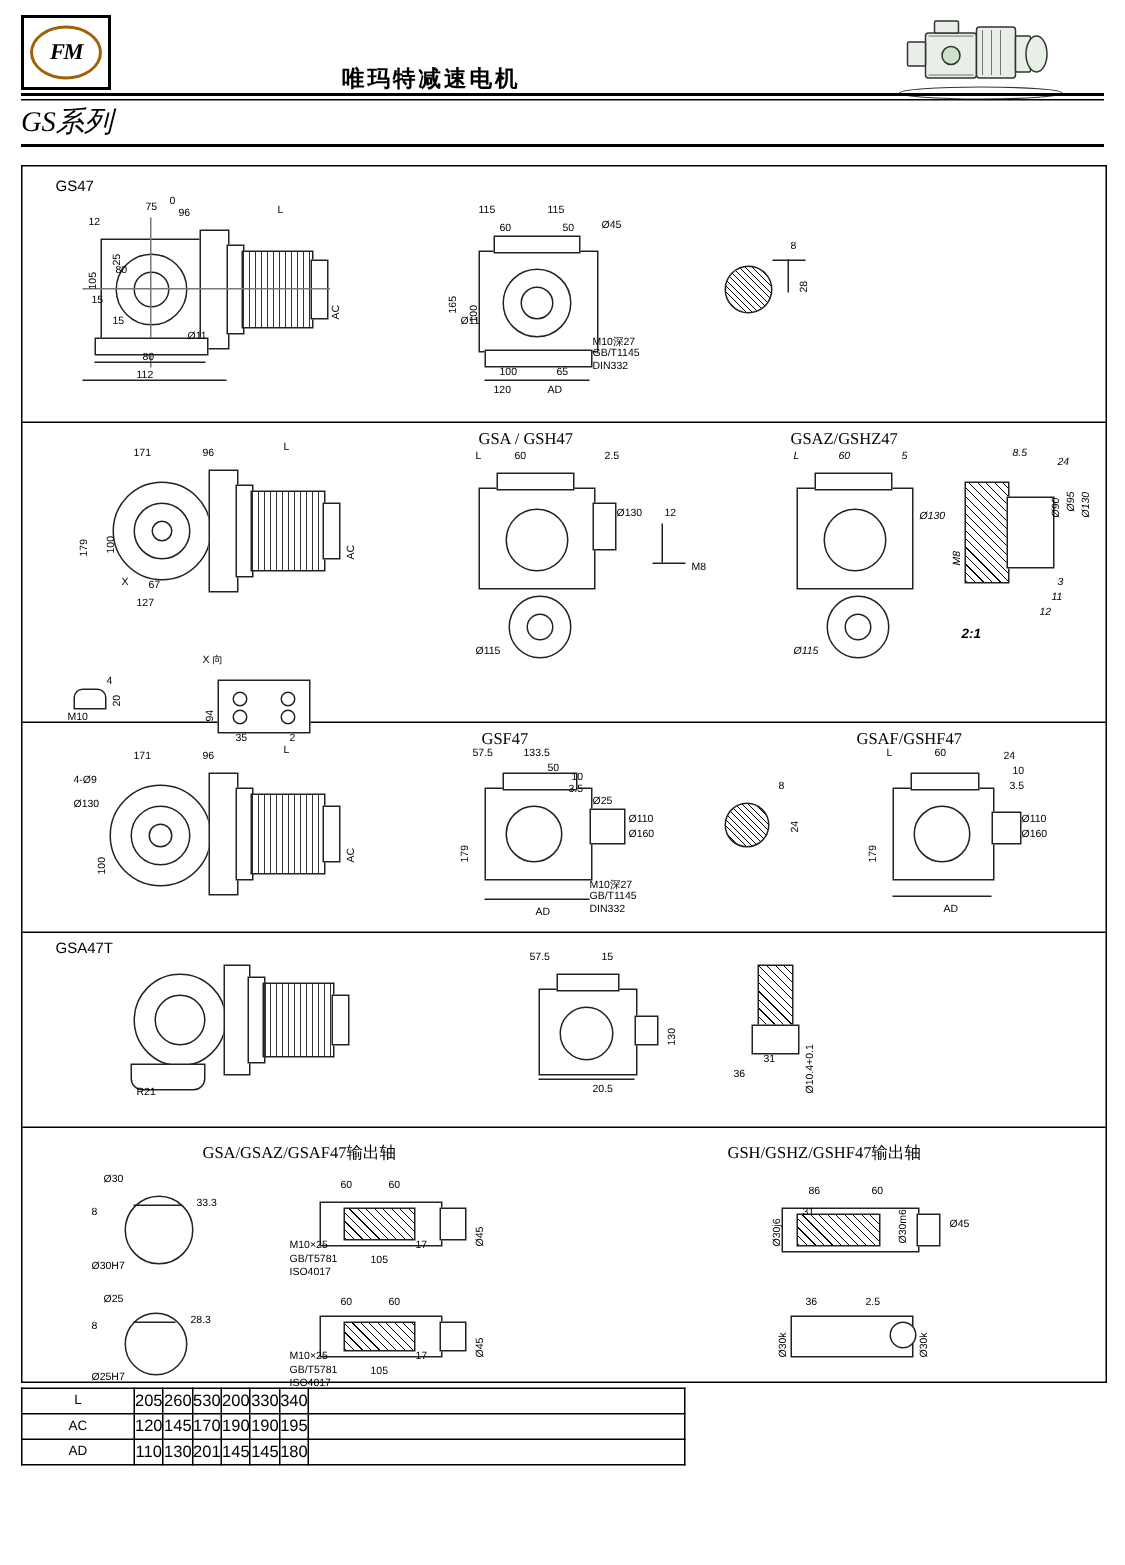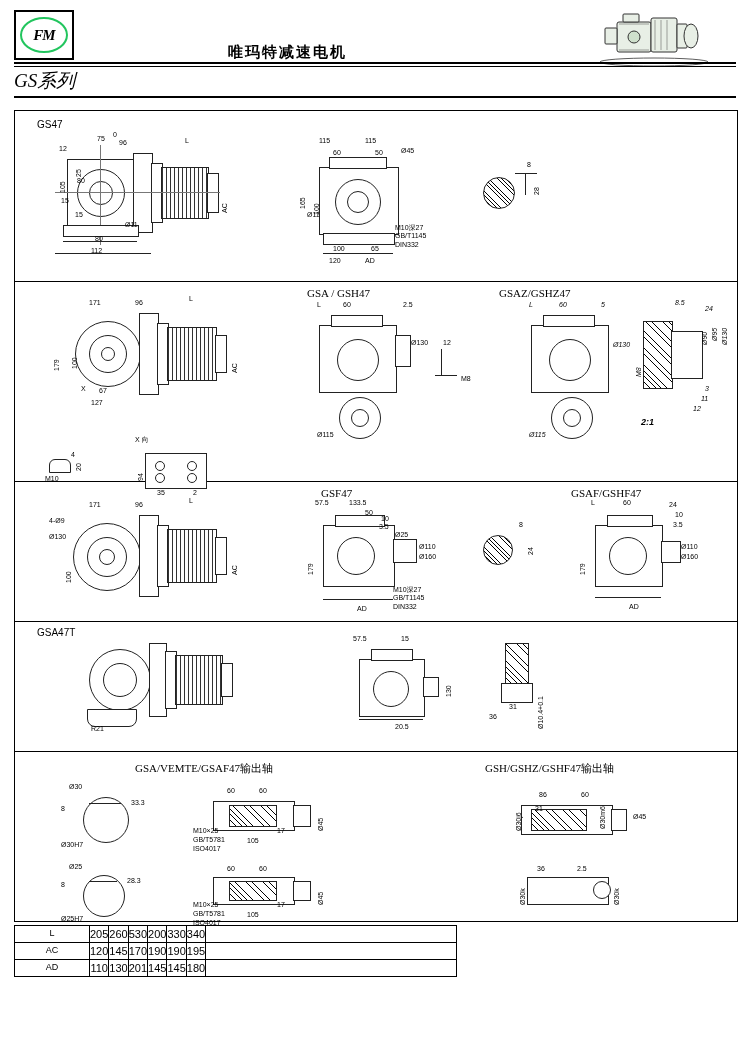--- a/index.html
+++ b/index.html
@@ -6,21 +6,21 @@
   body{
     width:750px;height:1043px;background:#ffffff;
     font-family:"Liberation Serif", serif;
     color:#000;position:relative;overflow:hidden;
   }
   .page{position:absolute;left:0;top:0;width:750px;height:1043px;}
 
   
   .header{position:absolute;left:14px;top:10px;width:722px;height:60px;}
   .logo-box{position:absolute;left:0;top:0;width:56px;height:46px;border:2px solid #000;display:flex;align-items:center;justify-content:center;}
-  .logo-ellipse{width:44px;height:32px;border:2px solid #22c55e;border-radius:50%;display:flex;align-items:center;justify-content:center;font-weight:bold;font-size:15px;letter-spacing:-1px;font-style:italic;}
+  .logo-ellipse{width:44px;height:32px;border:2px solid #a16207;border-radius:50%;display:flex;align-items:center;justify-content:center;font-weight:bold;font-size:15px;letter-spacing:-1px;font-style:italic;}
   .brand{position:absolute;left:72px;top:4px;font-family:"Liberation Serif", serif;font-size:33px;font-weight:bold;font-style:italic;letter-spacing:1px;}
   .brand-cn{position:absolute;left:214px;top:33px;font-family:"DejaVu Sans", sans-serif;font-size:15px;font-weight:bold;letter-spacing:2px;}
   .hdr-rule{position:absolute;left:0;top:52px;width:722px;height:0;border-top:2px solid #000;}
   .hdr-rule2{position:absolute;left:0;top:56px;width:722px;height:0;border-top:1px solid #000;}
   .series{position:absolute;left:14px;top:68px;font-size:19px;font-style:italic;font-family:"Liberation Serif", serif;}
   .series-rule{position:absolute;left:14px;top:96px;width:722px;border-top:2px solid #000;}
 
   
   .gear-pic{position:absolute;left:585px;top:2px;width:110px;height:50px;}
 
@@ -158,22 +158,22 @@
     </div>
 
     <div class="dw" style="left:460px;top:40px;width:80px;height:70px;">
       <div class="cir" style="left:8px;top:26px;width:30px;height:30px;background:repeating-linear-gradient(45deg,#000 0 0.5px,transparent 0.5px 3px);"></div>
       <div class="dim" style="left:52px;top:10px;">8</div>
       <div class="dimv" style="left:58px;top:44px;">28</div>
       <div class="ln" style="left:40px;top:22px;width:22px;"></div>
       <div class="lnv" style="left:50px;top:22px;height:22px;"></div>
     </div>
 
-    <div class="ttl" style="left:292px;top:176px;text-align:right;">GSA / GSH47</div>
-    <div class="ttl" style="left:484px;top:176px;">GSAZ/GSHZ47</div>
+    <div class="ttl" style="left:304px;top:176px;text-align:right;">GSA / GSH47</div>
+    <div class="ttl" style="left:512px;top:176px;">GSAZ/GSHZ47</div>
 
     <div class="dw" style="left:34px;top:186px;width:200px;height:160px;">
       <div class="cir" style="left:26px;top:24px;width:64px;height:64px;"></div>
       <div class="cir" style="left:40px;top:38px;width:36px;height:36px;"></div>
       <div class="cir" style="left:52px;top:50px;width:12px;height:12px;"></div>
       <div class="bx" style="left:90px;top:16px;width:18px;height:80px;"></div>
       <div class="bx" style="left:108px;top:26px;width:10px;height:60px;"></div>
       <div class="motor" style="left:118px;top:30px;width:48px;height:52px;"></div>
       <div class="bx" style="left:166px;top:38px;width:10px;height:36px;"></div>
       <div class="dim" style="left:40px;top:2px;">171</div>
@@ -338,21 +338,21 @@
     </div>
 
     <div class="dw" style="left:470px;top:518px;width:120px;height:110px;">
       <div class="bx-h" style="left:20px;top:14px;width:22px;height:40px;"></div>
       <div class="bx" style="left:16px;top:54px;width:30px;height:18px;"></div>
       <div class="dim" style="left:24px;top:74px;">31</div>
       <div class="dim" style="left:4px;top:84px;">36</div>
       <div class="dimv" style="left:52px;top:100px;">Ø10.4+0.1</div>
     </div>
 
-    <div class="ttl" style="left:120px;top:650px;">GSA/VEMTE/GSAF47输出轴</div>
+    <div class="ttl" style="left:120px;top:650px;">GSA/GSAZ/GSAF47输出轴</div>
     <div class="ttl" style="left:470px;top:650px;">GSH/GSHZ/GSHF47输出轴</div>
 
     <div class="dw" style="left:40px;top:672px;width:160px;height:140px;">
       <div class="dim" style="left:14px;top:0px;">Ø30</div>
       <div class="cir" style="left:28px;top:14px;width:44px;height:44px;"></div>
       <div class="ln" style="left:34px;top:20px;width:32px;"></div>
       <div class="dim" style="left:6px;top:22px;">8</div>
       <div class="dim" style="left:76px;top:16px;">33.3</div>
       <div class="dim" style="left:6px;top:58px;">Ø30H7</div>
 

